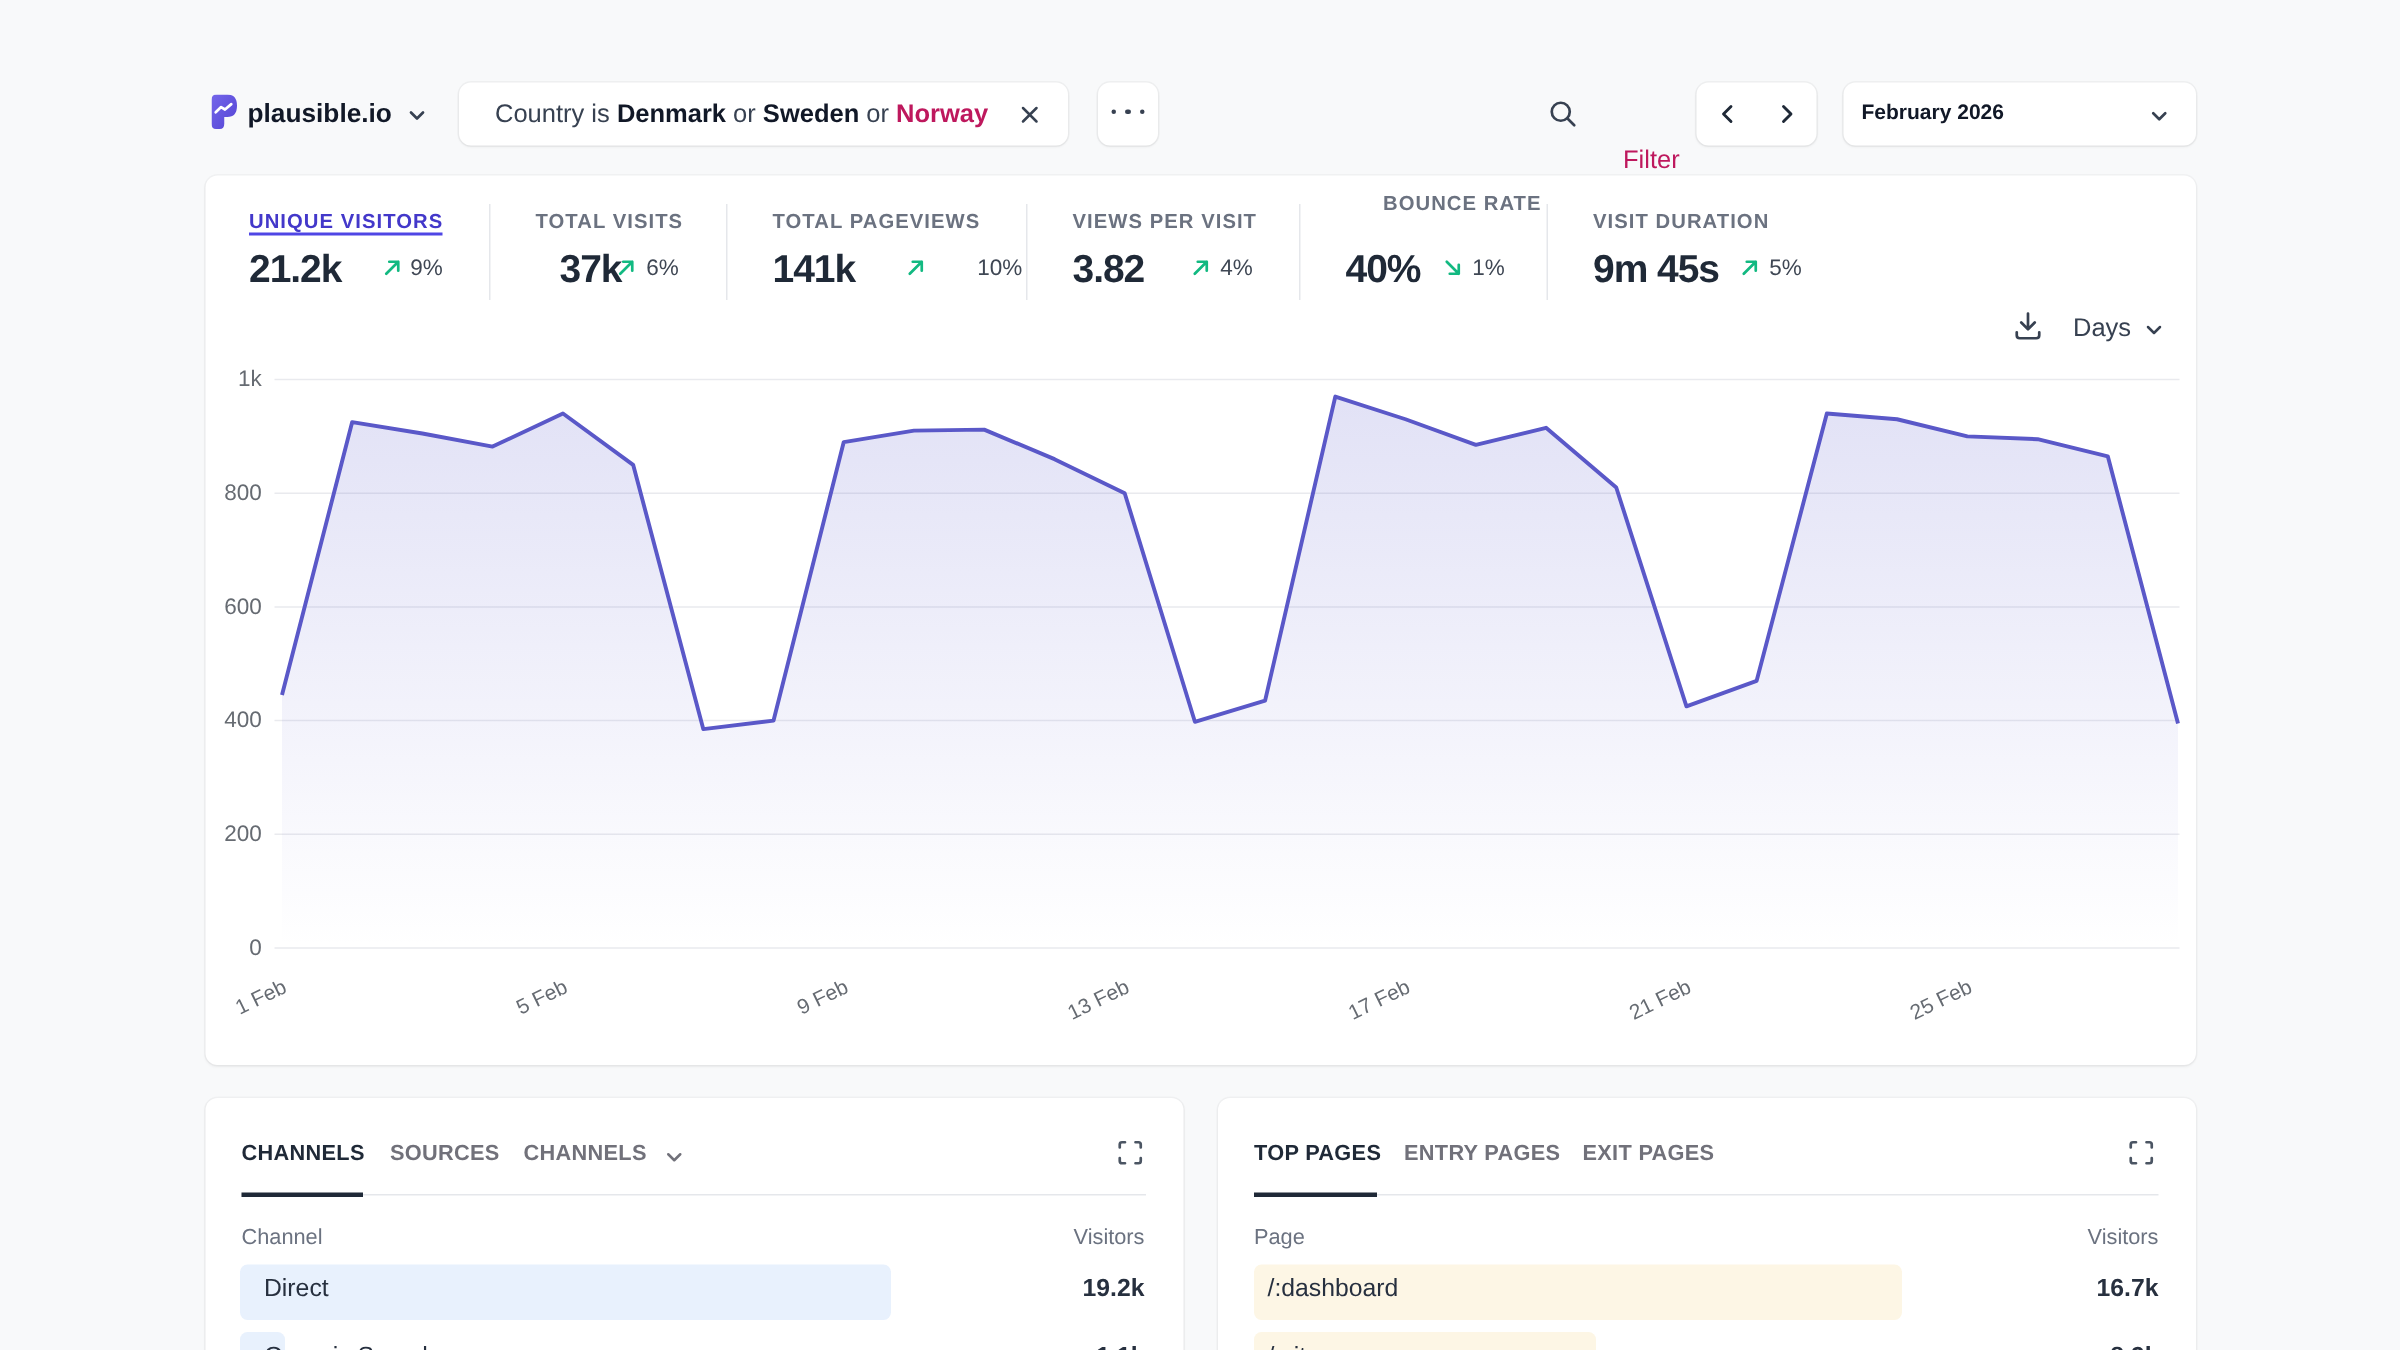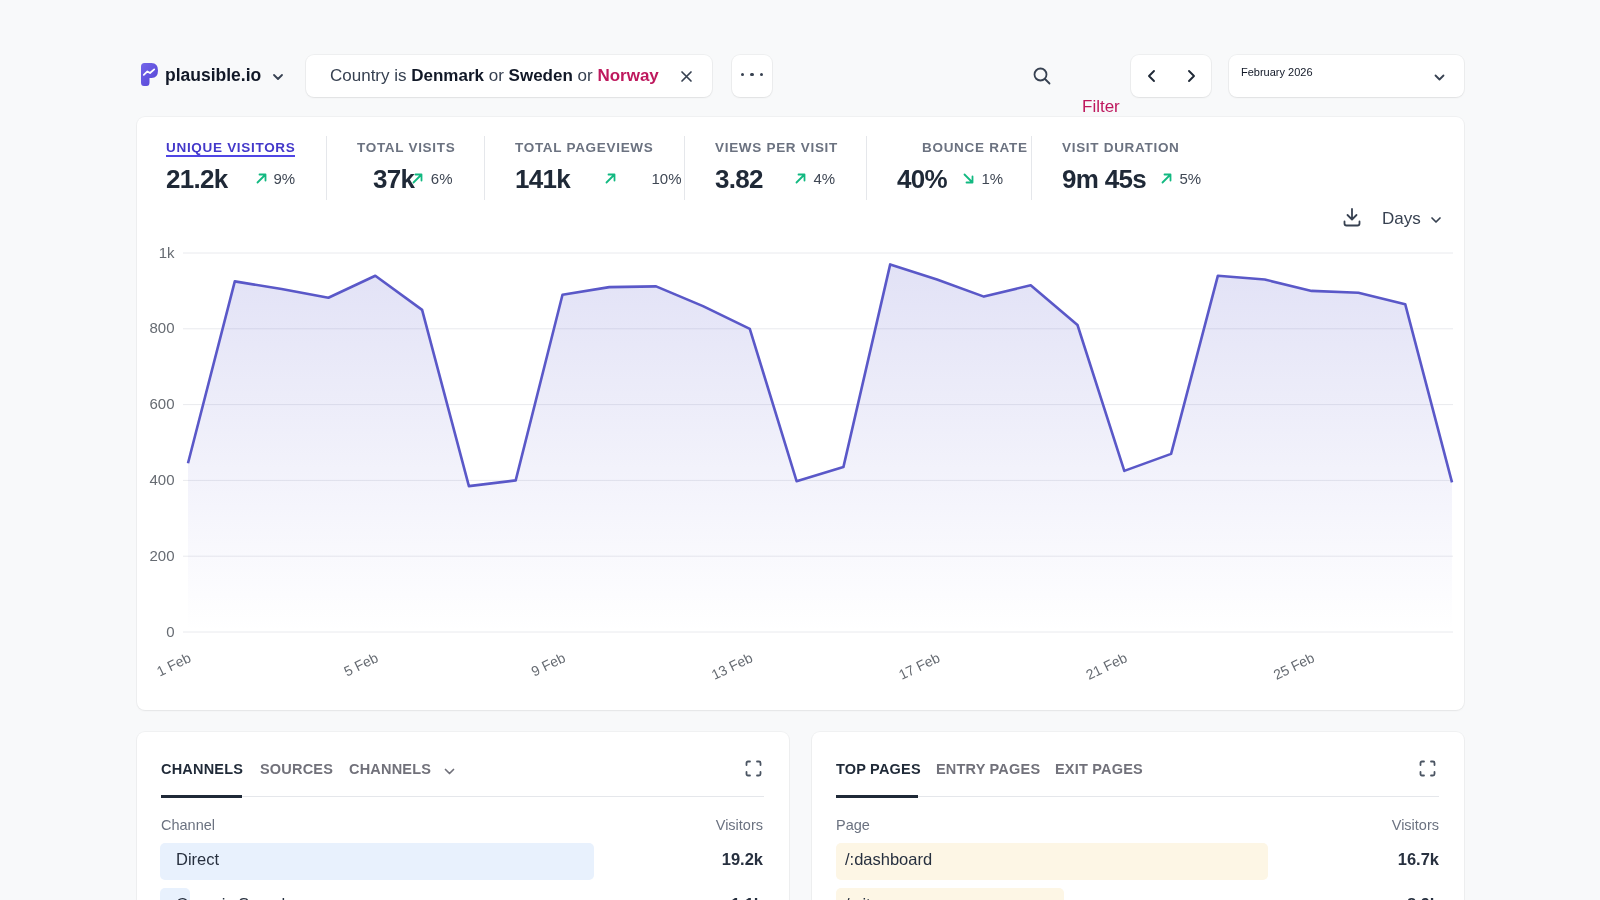--- a/index.html
+++ b/index.html
@@ -71,21 +71,21 @@
 
   <div class="btn" style="left:1131px; top:55px; width:80px; height:42px;"></div>
   <svg class="abs" style="left:1145px; top:69px;" width="14" height="14" viewBox="0 0 14 14">
       <path d="M9 2 L4 7 L9 12" fill="none" stroke="#1f2937" stroke-width="1.9" stroke-linecap="round" stroke-linejoin="round"></path>
     </svg>
   <svg class="abs" style="left:1184px; top:69px;" width="14" height="14" viewBox="0 0 14 14">
       <path d="M5 2 L10 7 L5 12" fill="none" stroke="#1f2937" stroke-width="1.9" stroke-linecap="round" stroke-linejoin="round"></path>
     </svg>
 
   <div class="btn" style="left:1229px; top:55px; width:235px; height:42px;"></div>
-  <div class="abs" style="left:1241px; top:66px; font-size:11px; font-weight:400; color:#111827;">February 2026</div>
+  <div class="abs" style="left:1241px; top:66px; font-size:14px; font-weight:700; color:#111827;">February 2026</div>
   <svg class="abs" style="left:1432px; top:70px;" width="15" height="15" viewBox="0 0 15 15">
       <path d="M3.5 5.5 L7.5 9.5 L11.5 5.5" fill="none" stroke="#374151" stroke-width="1.8" stroke-linecap="round" stroke-linejoin="round"></path>
     </svg>
 
   <div class="card" style="left:137px; top:117px; width:1327px; height:593px;"></div>
 
   <div class="abs statlabel" style="left:166px; top:141px; color:#4338ca;">UNIQUE VISITORS</div>
   <div class="abs" style="left:166px; top:154.5px; width:129px; height:2.5px; background:#4f46e5;"></div>
   <div class="abs statval" style="left:166px; top:166px;">21.2k</div>
   <svg class="abs arrup" style="left:255px; top:172px;">
@@ -111,21 +111,21 @@
 
   <div class="vdiv" style="left:684px;"></div>
   <div class="abs statlabel" style="left:715px; top:141px;">VIEWS PER VISIT</div>
   <div class="abs statval" style="left:715px; top:166px;">3.82</div>
   <svg class="abs arrup" style="left:794px; top:172px;">
       <use href="#ua"></use>
     </svg>
   <div class="abs pct" style="left:813.5px; top:171px;">4%</div>
 
   <div class="vdiv" style="left:866px;"></div>
-  <div class="abs statlabel" style="left:897px; top:141px;padding-left:25px;">BOUNCE RATE</div>
+  <div class="abs statlabel" style="left:897px; top:129px;padding-left:25px;">BOUNCE RATE</div>
   <div class="abs statval" style="left:897px; top:166px;">40%</div>
   <svg class="abs arrdn" style="left:962px; top:172px;">
       <use href="#da"></use>
     </svg>
   <div class="abs pct" style="left:981.5px; top:171px;">1%</div>
 
   <div class="vdiv" style="left:1031px;"></div>
   <div class="abs statlabel" style="left:1062px; top:141px;">VISIT DURATION</div>
   <div class="abs statval" style="left:1062px; top:166px;">9m 45s</div>
   <svg class="abs arrup" style="left:1160px; top:172px;">

